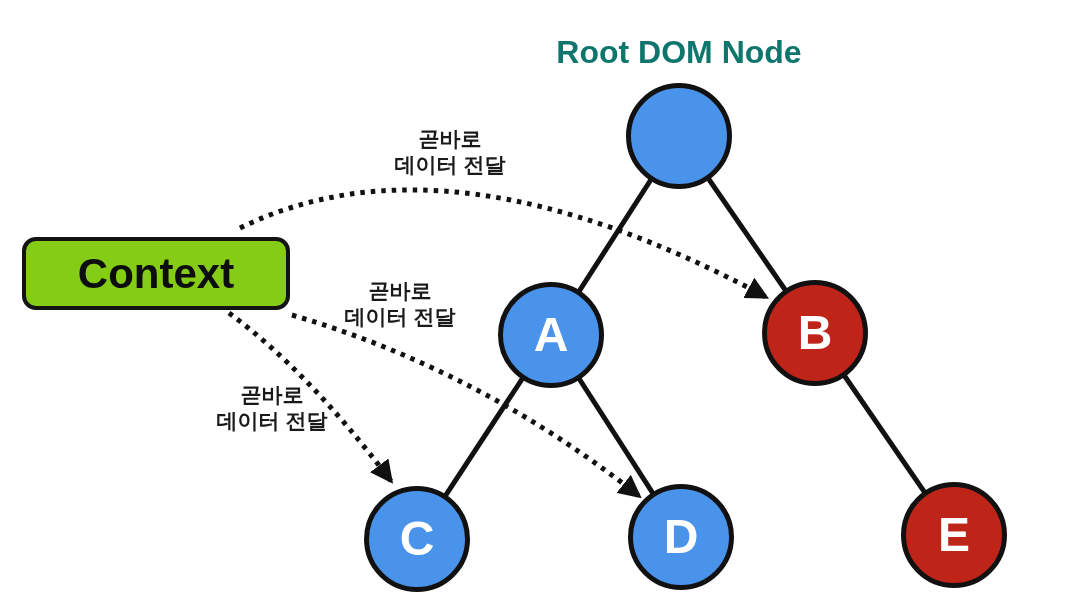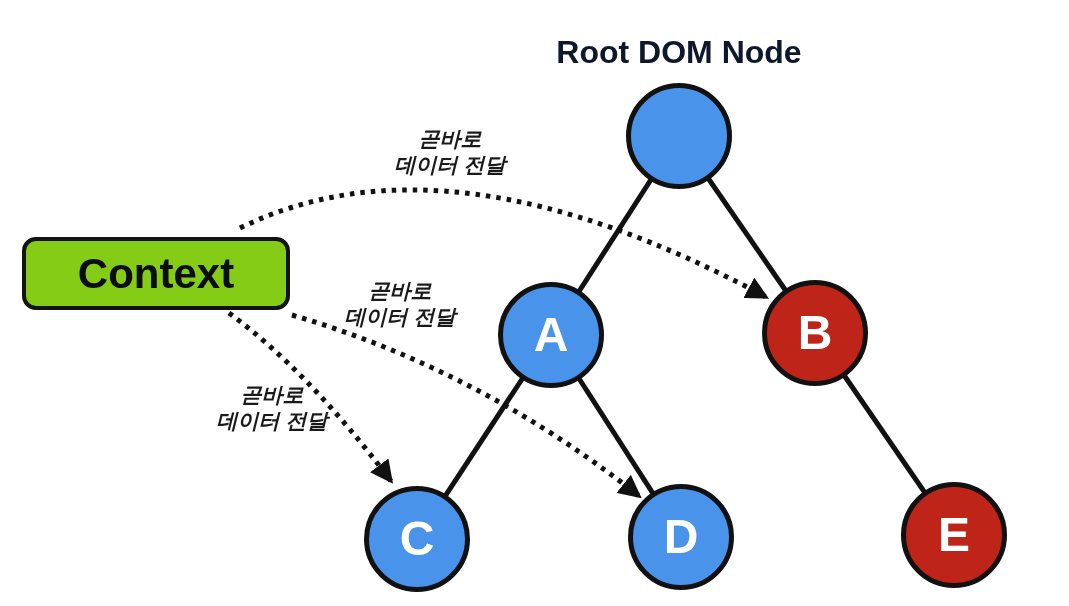--- a/index.html
+++ b/index.html
@@ -21,21 +21,21 @@
     width: 1069px;
     height: 606px;
   }
   .diagram-title {
     position: absolute;
     left: 679px;
     top: 34px;
     transform: translateX(-50%);
     font-size: 32px;
     font-weight: 700;
-    color: #0f172a;
+    color: #0f766e;
     white-space: nowrap;
   }
   .node {
     position: absolute;
     width: 106px;
     height: 106px;
     border-radius: 50%;
     border: 5px solid #111111;
     box-sizing: border-box;
     display: flex;
@@ -79,21 +79,21 @@
   .arrow-label {
     position: absolute;
     transform: translateX(-50%);
     text-align: center;
     font-size: 21px;
     font-weight: 700;
     color: #1a1a1a;
     line-height: 26px;
     white-space: nowrap;
   }
-  .arrow-label span { display: block; font-style: italic; }
+  .arrow-label span { display: block; }
   .label-to-b { left: 450px; top: 126px; }
   .label-to-d { left: 400px; top: 278px; }
   .label-to-c { left: 272px; top: 382px; }
 </style>
 </head>
 <body>
 
 <div class="stage">
 
   <svg class="wires" viewBox="0 0 1069 606" aria-hidden="true">

